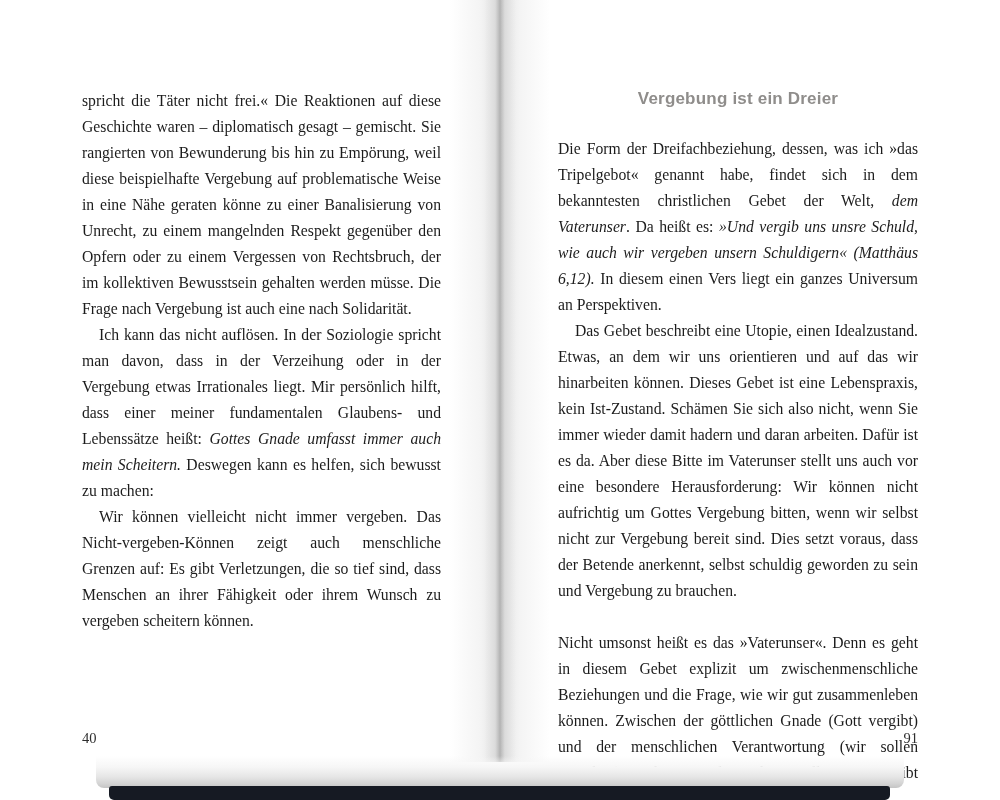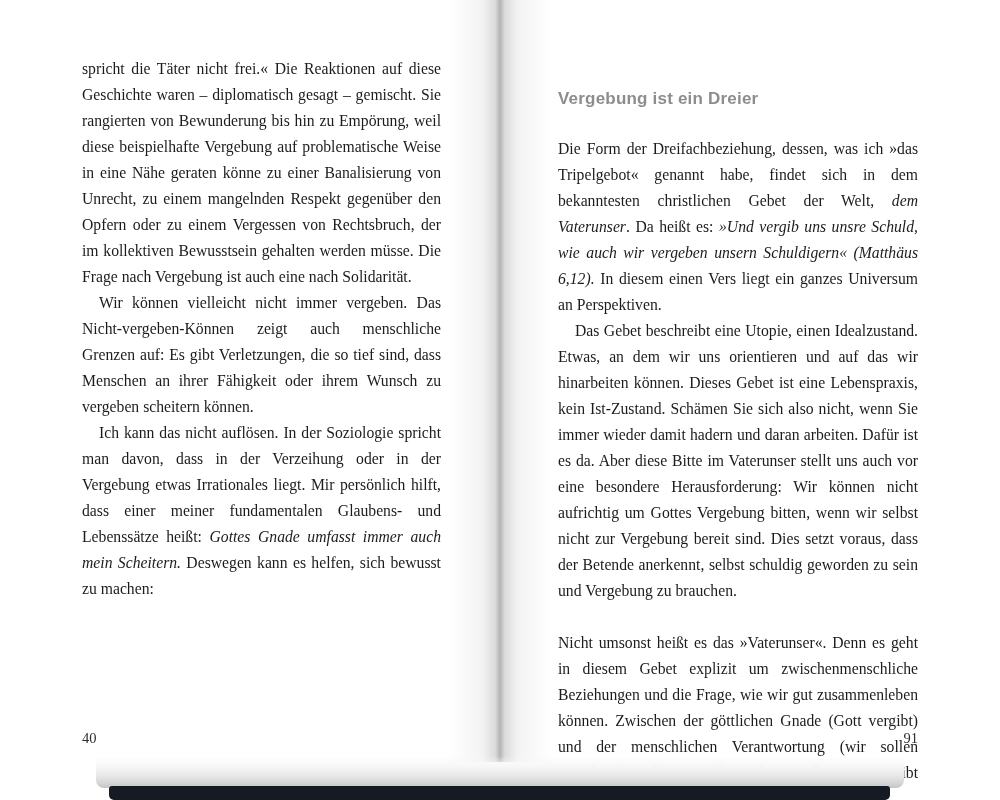--- a/index.html
+++ b/index.html
@@ -17,21 +17,21 @@
   }
   .page {
     position: absolute;
     top: 0;
     width: 500px;
     height: 762px;
     box-sizing: border-box;
   }
   .page-left {
     left: 0;
-    padding: 56px 59px 0 82px;
+    padding: 88px 59px 0 82px;
     background: linear-gradient(to right, #ffffff 0%, #ffffff 90%, #f4f4f4 96%, #e7e7e7 99%, #dcdcdc 100%);
   }
   .page-right {
     left: 500px;
     padding: 88px 82px 0 58px;
     background: linear-gradient(to left, #ffffff 0%, #ffffff 90%, #f4f4f4 96%, #e7e7e7 99%, #dcdcdc 100%);
   }
   .spine {
     position: absolute;
     left: 484px;
@@ -69,20 +69,21 @@
     font-style: italic;
   }
   .chapter-heading {
     font-family: "Liberation Sans", sans-serif;
     font-weight: 700;
     font-size: 17px;
     color: #8f8d8b;
     margin: 0 0 26px 0;
     line-height: 22px;
     letter-spacing: 0.2px;
+    text-align: center;
   }
   .page-number {
     position: absolute;
     top: 730px;
     font-size: 14.5px;
     color: #2e2e2e;
   }
   .page-number-left { left: 82px; }
   .page-number-right { right: 82px; margin-left: 16px; }
   .bottom-pages {
@@ -111,22 +112,22 @@
   }
 </style>
 </head>
 <body>
 
 <div class="book">
 
   <div class="page page-left">
     <div class="text-block">
         <p class=""><span>spricht die Täter nicht frei.« Die Reaktionen auf diese Geschichte waren – diplomatisch gesagt – gemischt. Sie rangierten von Bewunderung bis hin zu Empörung, weil diese beispielhafte Vergebung auf problematische Weise in eine Nähe geraten könne zu einer Banalisierung von Unrecht, zu einem mangelnden Respekt gegenüber den Opfern oder zu einem Vergessen von Rechtsbruch, der im kollektiven Bewusstsein gehalten werden müsse. Die Frage nach Vergebung ist auch eine nach Solidarität.</span></p>
+        <p class="indent "><span>Ich kann das nicht auflösen. In der Soziologie spricht man davon, dass in der Verzeihung oder in der Vergebung etwas Irrationales liegt. Mir persönlich hilft, dass einer meiner fundamentalen Glaubens- und Lebenssätze heißt: </span><em>Gottes Gnade umfasst immer auch mein Scheitern.</em><span> Deswegen kann es helfen, sich bewusst zu machen:</span></p>
         <p class="indent "><span>Wir können vielleicht nicht immer vergeben. Das Nicht-vergeben-Können zeigt auch menschliche Grenzen auf: Es gibt Verletzungen, die so tief sind, dass Menschen an ihrer Fähigkeit oder ihrem Wunsch zu vergeben scheitern können.</span></p>
-        <p class="indent "><span>Ich kann das nicht auflösen. In der Soziologie spricht man davon, dass in der Verzeihung oder in der Vergebung etwas Irrationales liegt. Mir persönlich hilft, dass einer meiner fundamentalen Glaubens- und Lebenssätze heißt: </span><em>Gottes Gnade umfasst immer auch mein Scheitern.</em><span> Deswegen kann es helfen, sich bewusst zu machen:</span></p>
       </div>
     <div class="page-number page-number-left">40</div>
   </div>
 
   <div class="page page-right">
     <h2 class="chapter-heading">Vergebung ist ein Dreier</h2>
     <div class="text-block">
         <p class=""><span>Die Form der Dreifachbeziehung, dessen, was ich »das Tripelgebot« genannt habe, findet sich in dem bekanntesten christlichen Gebet der Welt, </span><em>dem Vaterunser</em><span>. Da heißt es: </span><em>»Und vergib uns unsre Schuld, wie auch wir vergeben unsern Schuldigern« (Matthäus 6,12).</em><span> In diesem einen Vers liegt ein ganzes Universum an Perspektiven.</span></p>
         <p class="indent "><span>Das Gebet beschreibt eine Utopie, einen Idealzustand. Etwas, an dem wir uns orientieren und auf das wir hinarbeiten können. Dieses Gebet ist eine Lebenspraxis, kein Ist-Zustand. Schämen Sie sich also nicht, wenn Sie immer wieder damit hadern und daran arbeiten. Dafür ist es da. Aber diese Bitte im Vaterunser stellt uns auch vor eine besondere Herausforderung: Wir können nicht aufrichtig um Gottes Vergebung bitten, wenn wir selbst nicht zur Vergebung bereit sind. Dies setzt voraus, dass der Betende anerkennt, selbst schuldig geworden zu sein und Vergebung zu brauchen.</span></p>
         <p class="space-before"><span>Nicht umsonst heißt es das »Vaterunser«. Denn es geht in diesem Gebet explizit um zwischenmenschliche Beziehungen und die Frage, wie wir gut zusammenleben können. Zwischen der göttlichen Gnade (Gott vergibt) und der menschlichen Verantwortung (wir sollen vergeben) wird eine Balance hergestellt. Gott vergibt uns,</span></p>

